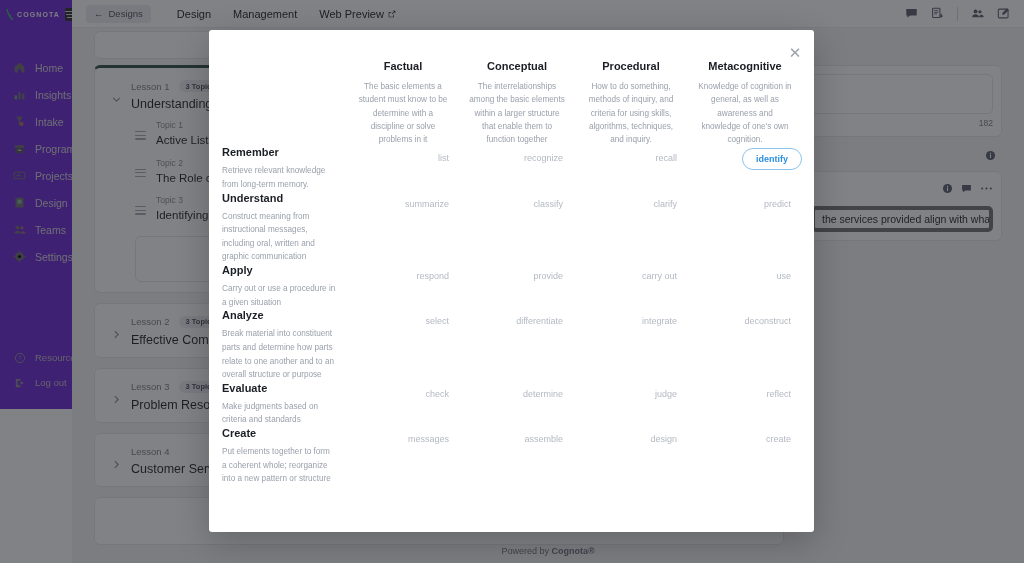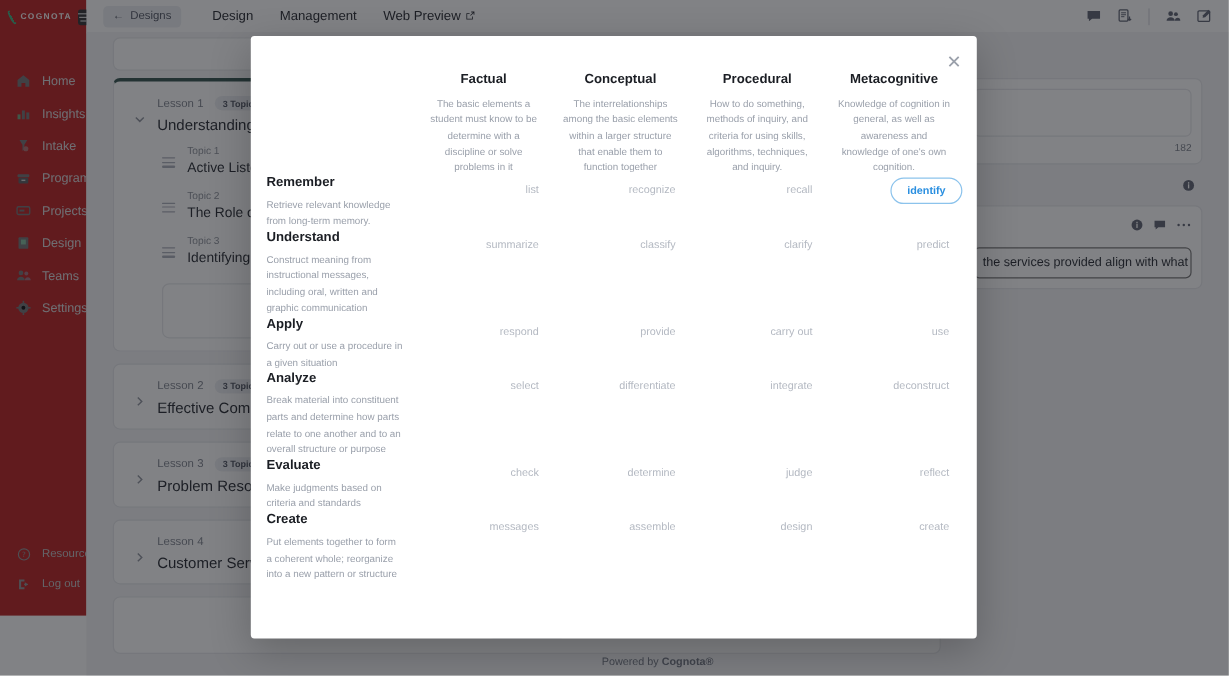--- a/index.html
+++ b/index.html
@@ -12,22 +12,22 @@
 
   
   #app-shell {
     position: absolute; inset: 0;
     width: 1024px; height: 563px;
   }
 
   
   #sidebar {
     position: absolute; left: 0; top: 0;
-    width: 72px; height: 513px;
-    background: #b91c1c;
+    width: 72px; height: 409px;
+    background: #6d28d9;
     display: flex; flex-direction: column;
   }
   #brand {
     height: 28px; display: flex; align-items: center;
     padding: 0 8px; gap: 5px;
   }
   #brand .logo-mark {
     width: 10px; height: 13px;
     border: 2px solid #3ea97a; border-right-color: transparent;
     border-radius: 50%;
@@ -142,21 +142,21 @@
   #right-col { position: absolute; left: 730px; top: 3px; width: 200px; }
   .rc-card {
     background: #fff; border: 1px solid #e6e7ea; border-radius: 6px;
     padding: 8px; margin-bottom: 10px;
   }
   .rc-field { height: 40px; border: 1px solid #e6e7ea; border-radius: 5px; }
   .rc-count { text-align: right; font-size: 8.5px; color: #7d828d; margin-top: 4px; }
   .rc-infobar { display: flex; justify-content: flex-end; padding: 0 6px 6px 0; }
   .rc-tools { display: flex; justify-content: flex-end; gap: 8px; margin-bottom: 8px; }
   .rc-textline {
-    border: 1px solid #737373; border-radius: 5px; height: 26px;
+    border: 4px solid #737373; border-radius: 5px; height: 26px;
     display: flex; align-items: center; padding: 0 7px;
     font-size: 10.5px; color: #1f232b; white-space: nowrap; overflow: hidden;
   }
   .rc-blank { height: 34px; }
   #footer-note {
     position: absolute; left: 0; bottom: 7px; width: 952px;
     text-align: center; font-size: 9px; color: #6f7480; margin-top: 36px;
   }
   #footer-note b { font-weight: 700; }
 

